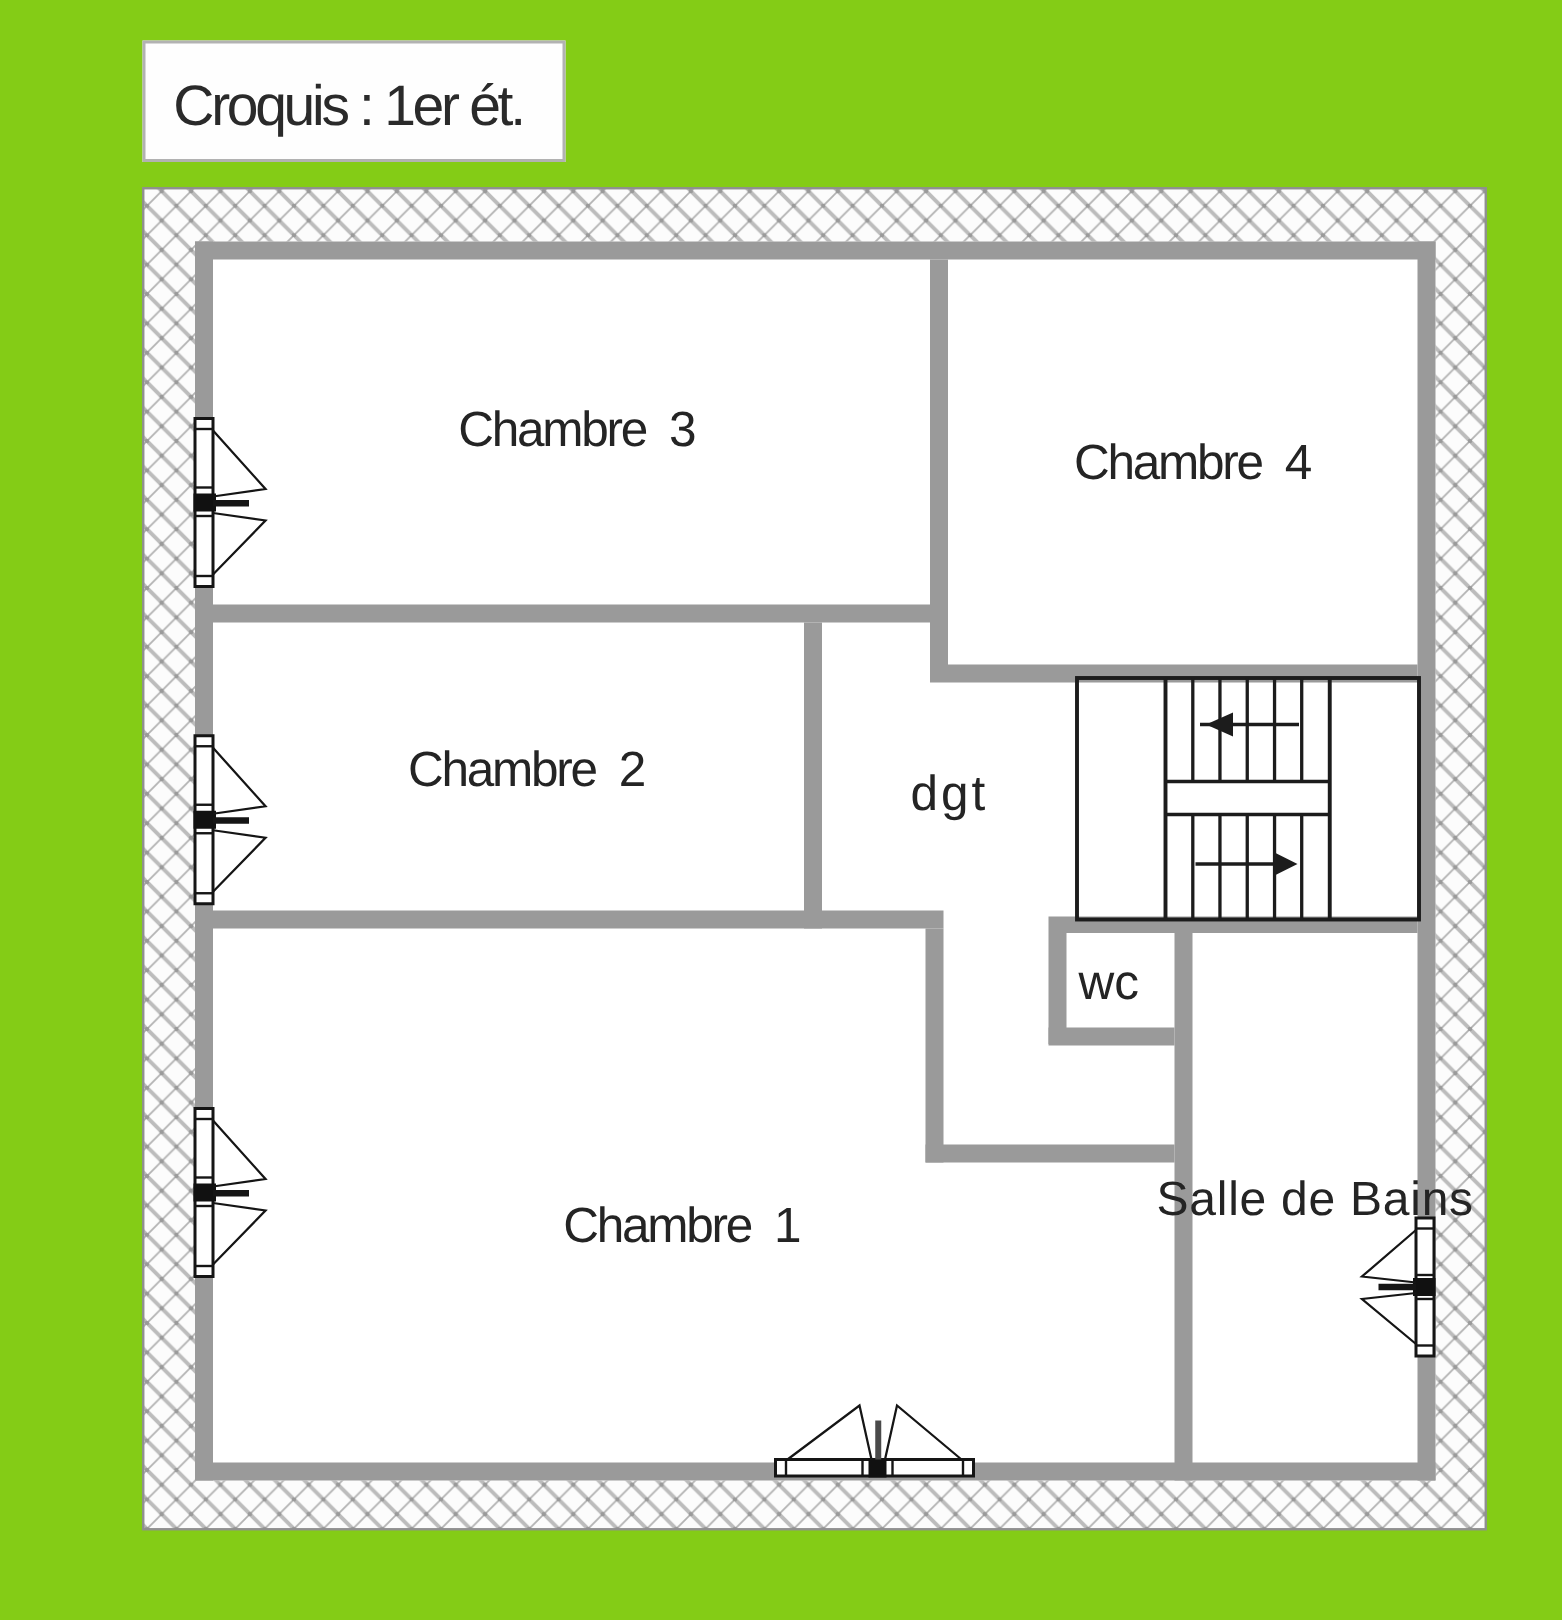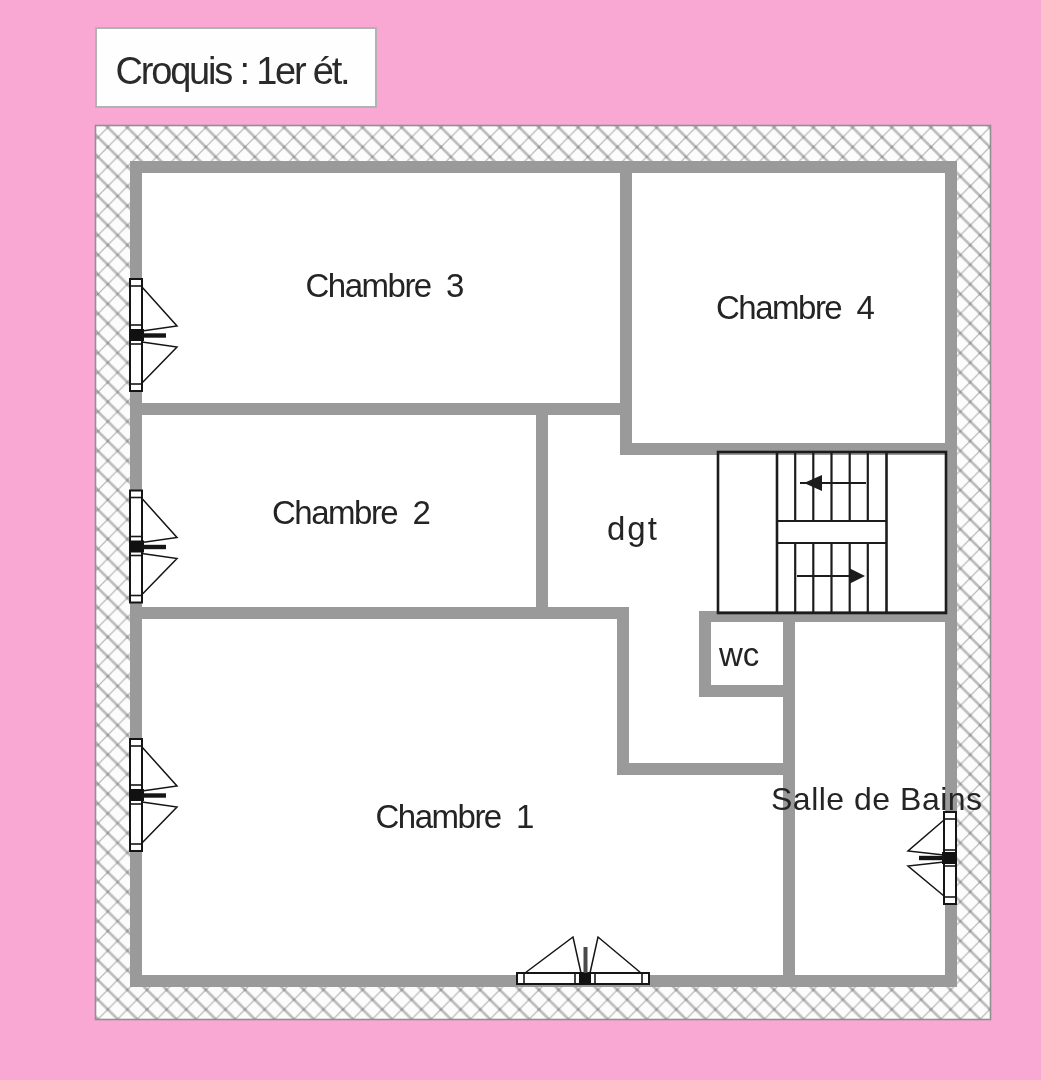--- a/index.html
+++ b/index.html
@@ -1,16 +1,16 @@
 <!DOCTYPE html>
 <html><head>
 <meta charset="utf-8">
 <style>
   html,body{margin:0;padding:0;background:#ffffff;}
-  #page{position:relative;width:1041px;height:1080px;background:#f9a8d4;overflow:hidden;
+  #page{position:relative;width:1041px;height:1080px;background:#84cc16;overflow:hidden;
         font-family:"Liberation Sans", sans-serif;}
   #titlebox{position:absolute;left:95px;top:27px;width:282px;height:81px;
         border:2px solid #b2b2b2;box-sizing:border-box;background:#fefefe;
         display:flex;align-items:center;justify-content:center;}
   #titlebox span{font-size:38px;color:#2a2a2a;letter-spacing:-2.2px;white-space:pre;position:relative;top:4px;left:-4px;}
 </style>
 </head>
 <body>
 <div id="page">
   <div id="titlebox">

